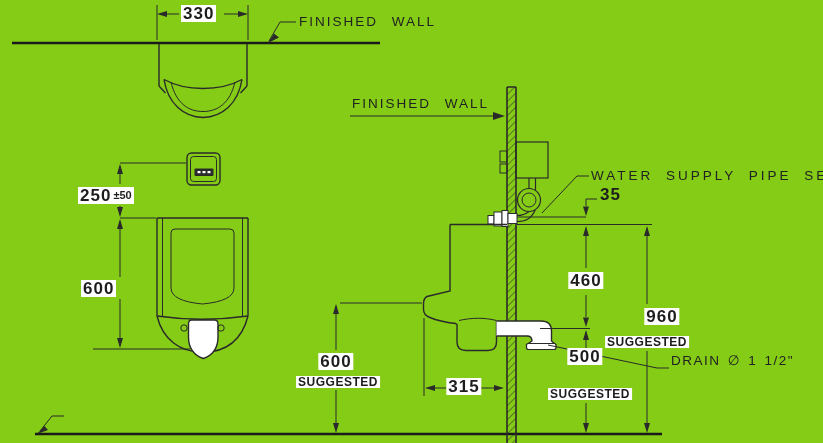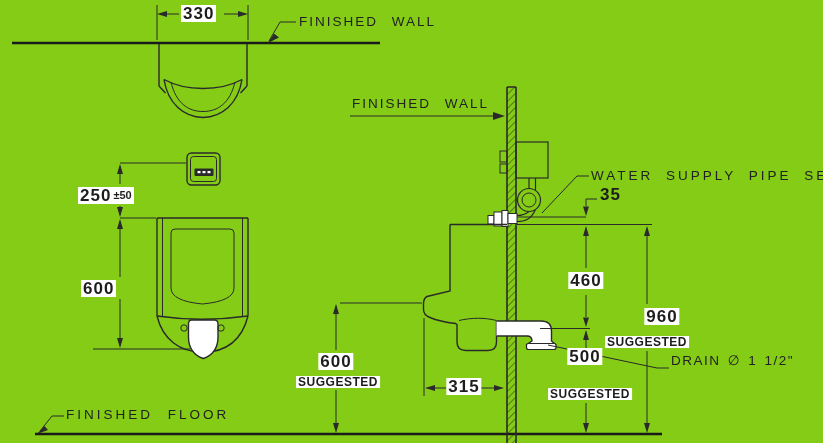--- a/index.html
+++ b/index.html
@@ -184,21 +184,20 @@
 </svg>
 
 <div class="lbl dimnum wbg" style="left:181px;top:5px;">330</div>
 
 <div class="lbl cadlabel" style="left:299px;top:15px;">FINISHED WALL</div>
 
 <div class="lbl wbg" style="left:78px;top:187px;"><span class="dimnum">250</span><span class="tol">±50</span></div>
 
 <div class="lbl dimnum wbg" style="left:81px;top:280px;">600</div>
 
-<div class="lbl cadlabel" style="left:66px;top:408px;letter-spacing:3px;">FINISHED FLOOR</div>
 
 <div class="lbl cadlabel" style="left:352px;top:97px;">FINISHED WALL</div>
 
 <div class="lbl cadlabel" style="left:591px;top:169px;letter-spacing:3px;word-spacing:6px;">WATER SUPPLY PIPE SET</div>
 
 <div class="lbl dimnum" style="left:600px;top:186px;">35</div>
 
 <div class="lbl dimnum wbg ctr" style="left:586px;top:272px;">460</div>
 
 <div class="lbl dimnum wbg ctr" style="left:647px;top:308px;margin-left:15px;">960</div>

